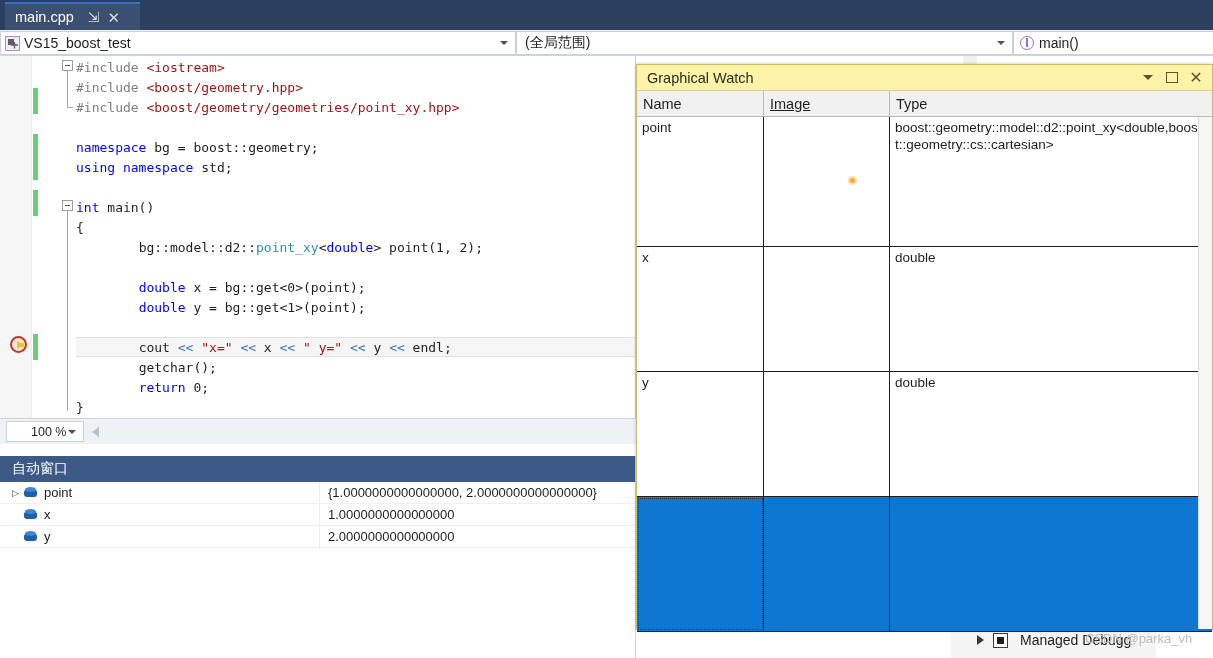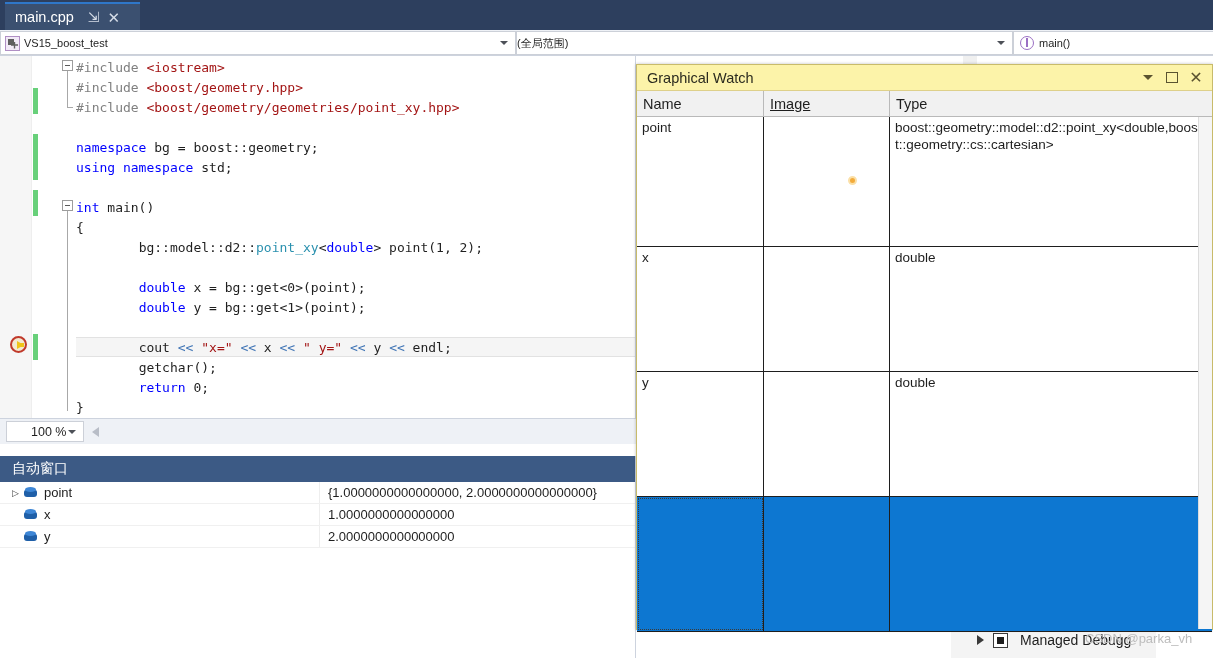--- a/index.html
+++ b/index.html
@@ -45,33 +45,33 @@
     width: 1213px; height: 26px;
     background: #eef1f6;
     border-bottom: 1px solid #cdd3de;
     display: flex; align-items: stretch;
   }
   .nav-combo {
     background: #ffffff;
     border: 1px solid #ccd0d8;
     display: flex; align-items: center;
     height: 24px; margin-top: 1px;
-    font-size: 11px; color: #1e1e1e;
+    font-size: 14px; color: #1e1e1e;
     position: relative;
   }
   .nav-combo .caret {
     position: absolute; right: 7px; top: 50%;
     transform: translateY(-50%);
     width: 0; height: 0;
     border-left: 4px solid transparent;
     border-right: 4px solid transparent;
     border-top: 4px solid #4d5158;
   }
   #combo-project { width: 516px; padding-left: 4px; }
-  #combo-scope  { width: 497px; padding-left: 0; }
+  #combo-scope  { width: 497px; padding-left: 8px; }
   #combo-member { width: 200px; padding-left: 6px; border-right: none; }
 
   .proj-icon {
     width: 15px; height: 15px; margin-right: 4px;
     background: #f2eaf7; border: 1px solid #b08fc4;
     position: relative; flex: 0 0 auto;
   }
   .proj-icon::before {
     content: ""; position: absolute; left: 2px; top: 2px;
     width: 6px; height: 6px; background: #5f5f5f;

